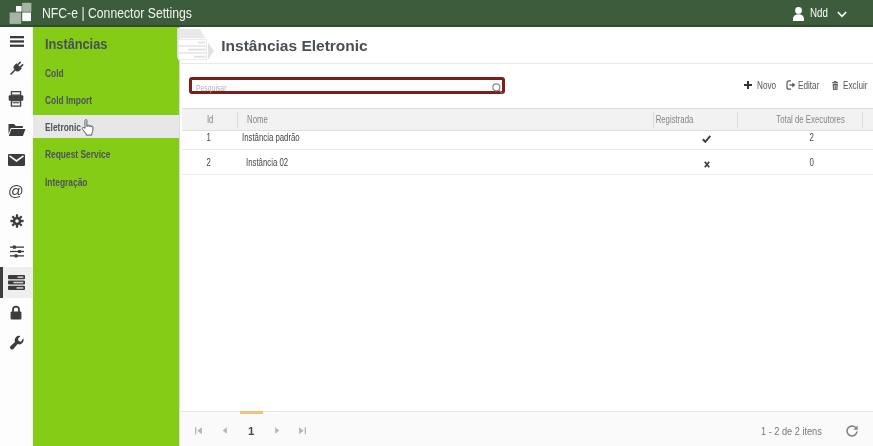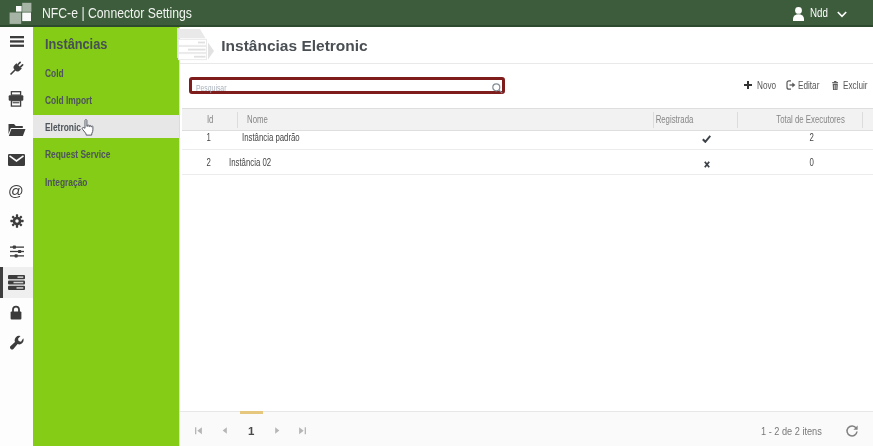--- a/index.html
+++ b/index.html
@@ -248,21 +248,21 @@
   <div class="grow" style="top:98px">
     <div class="gcell" style="left:12px;width:29px;text-align:center"><span class="cxc">1</span></div>
     <div class="gcell" style="left:59.7px"><span class="cxl">Instância padrão</span></div>
     <svg class="abs" style="left:520.4px;top:9.5px" width="9" height="8" viewBox="0 0 9 8">
       <path d="M0.8 4.2 L3.3 6.8 L8.3 0.9" fill="none" stroke="#3d4248" stroke-width="2"></path>
     </svg>
     <div class="gcell" style="left:617.5px;width:25px;text-align:center"><span class="cxc">2</span></div>
   </div>
   <div class="grow" style="top:123px">
     <div class="gcell" style="left:12px;width:29px;text-align:center"><span class="cxc">2</span></div>
-    <div class="gcell" style="left:47px"><span class="cxl">Instância 02</span></div>
+    <div class="gcell" style="left:64px"><span class="cxl">Instância 02</span></div>
     <svg class="abs" style="left:522.4px;top:10.5px" width="6" height="7" viewBox="0 0 6 7">
       <path d="M0.8 0.8 L5.2 6.2 M5.2 0.8 L0.8 6.2" stroke="#3d4248" stroke-width="1.8"></path>
     </svg>
     <div class="gcell" style="left:617.5px;width:25px;text-align:center"><span class="cxc">0</span></div>
   </div>
 
   <div id="pager">
     <div id="pgind"></div>
     <svg class="abs" style="left:14.5px;top:15px" width="7" height="7.5" viewBox="0 0 9 9">
       <rect x="0" y="0" width="1.7" height="9" fill="#b6b6b6"></rect>

